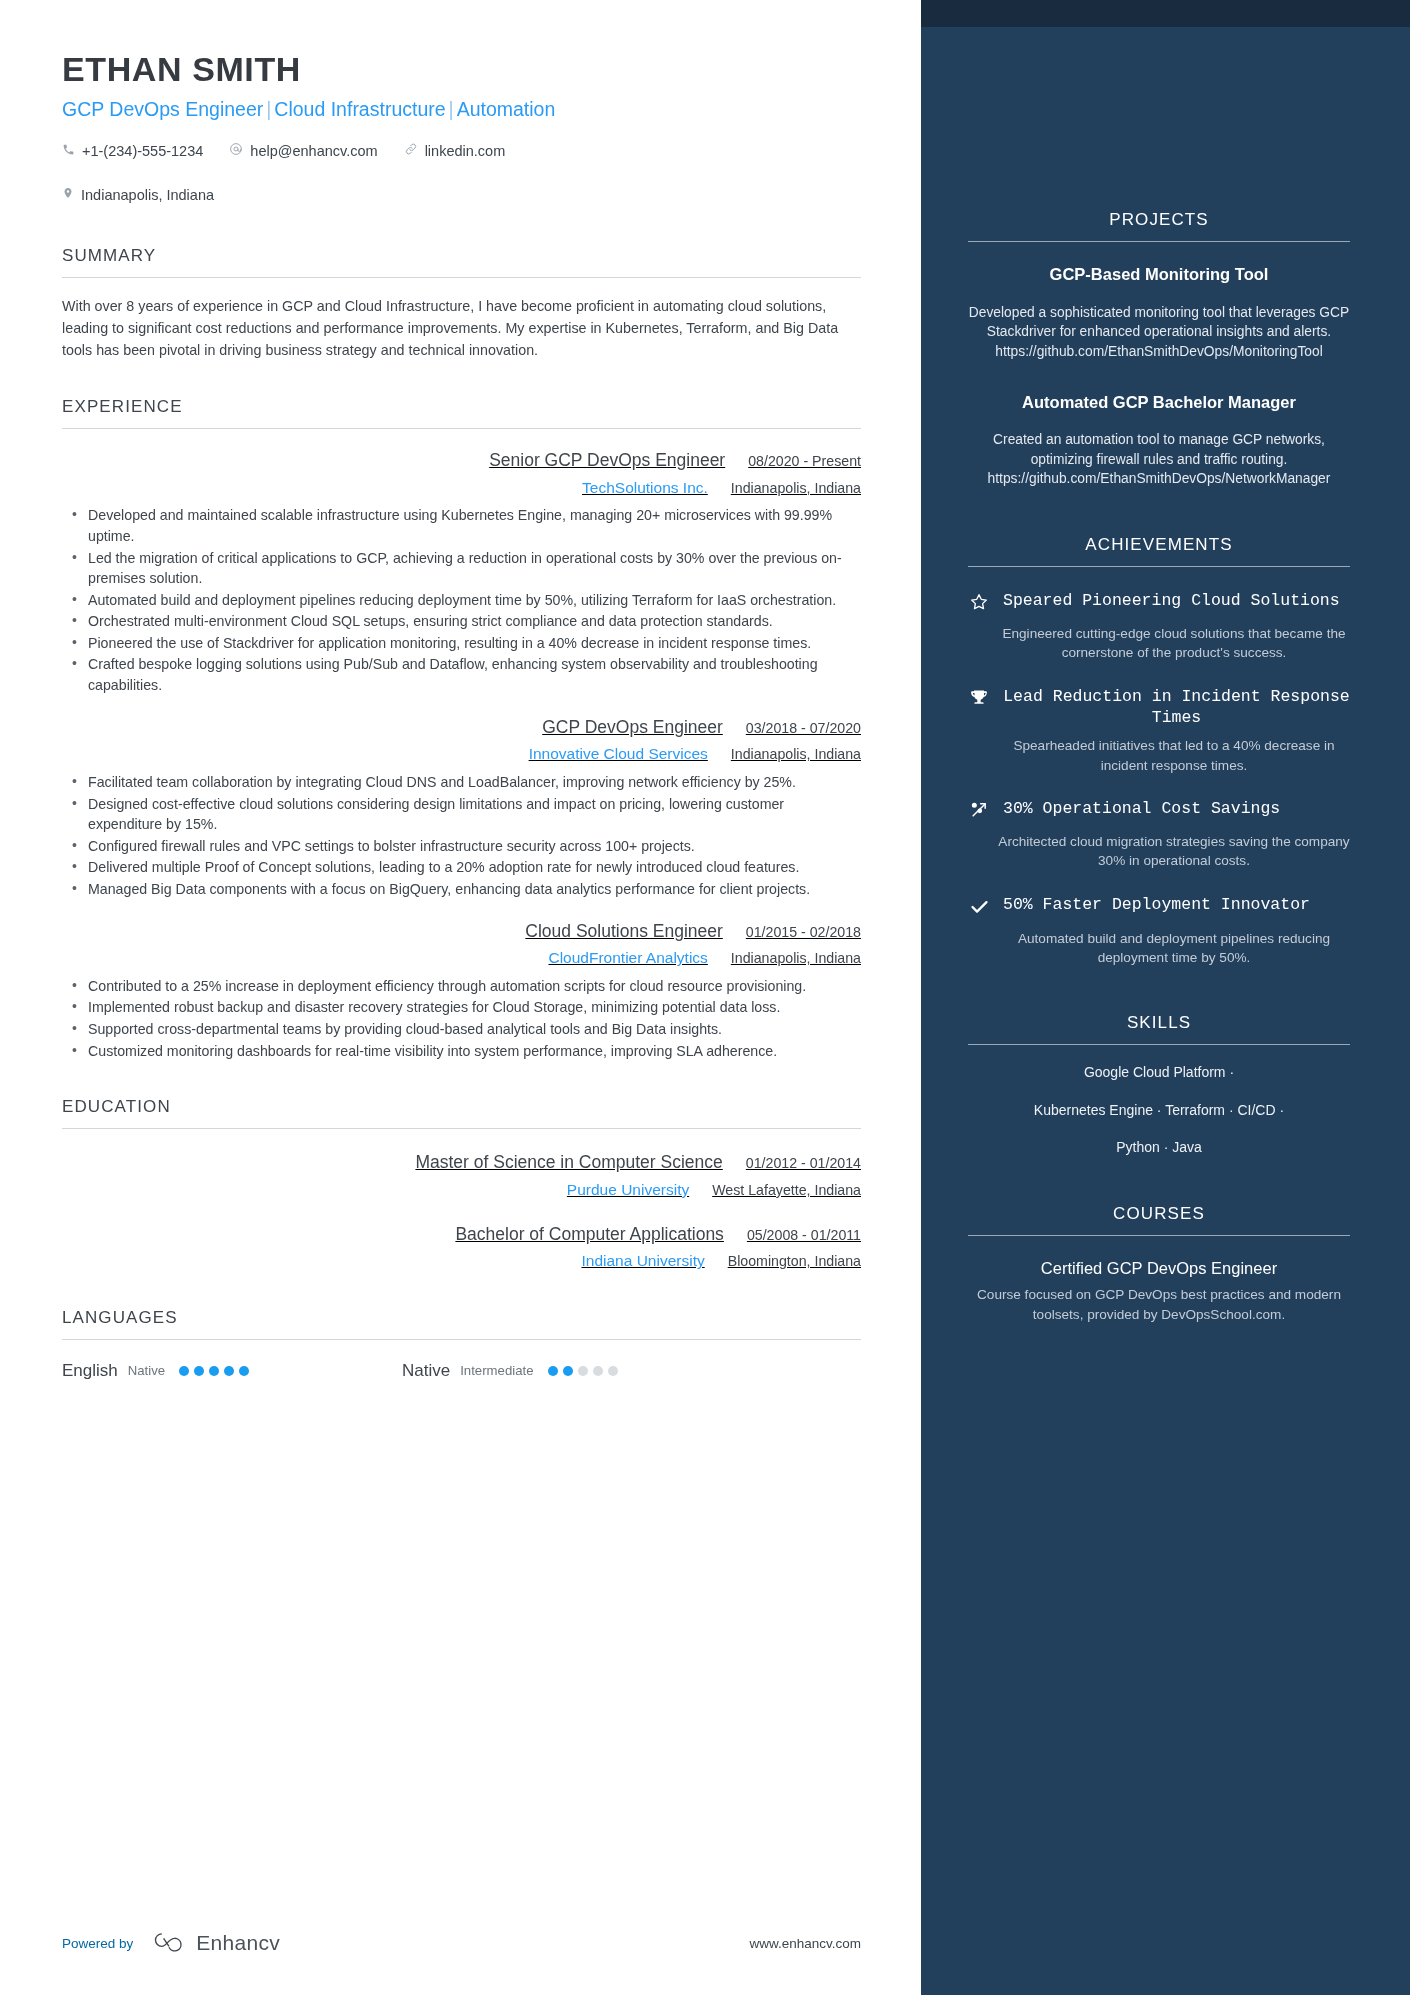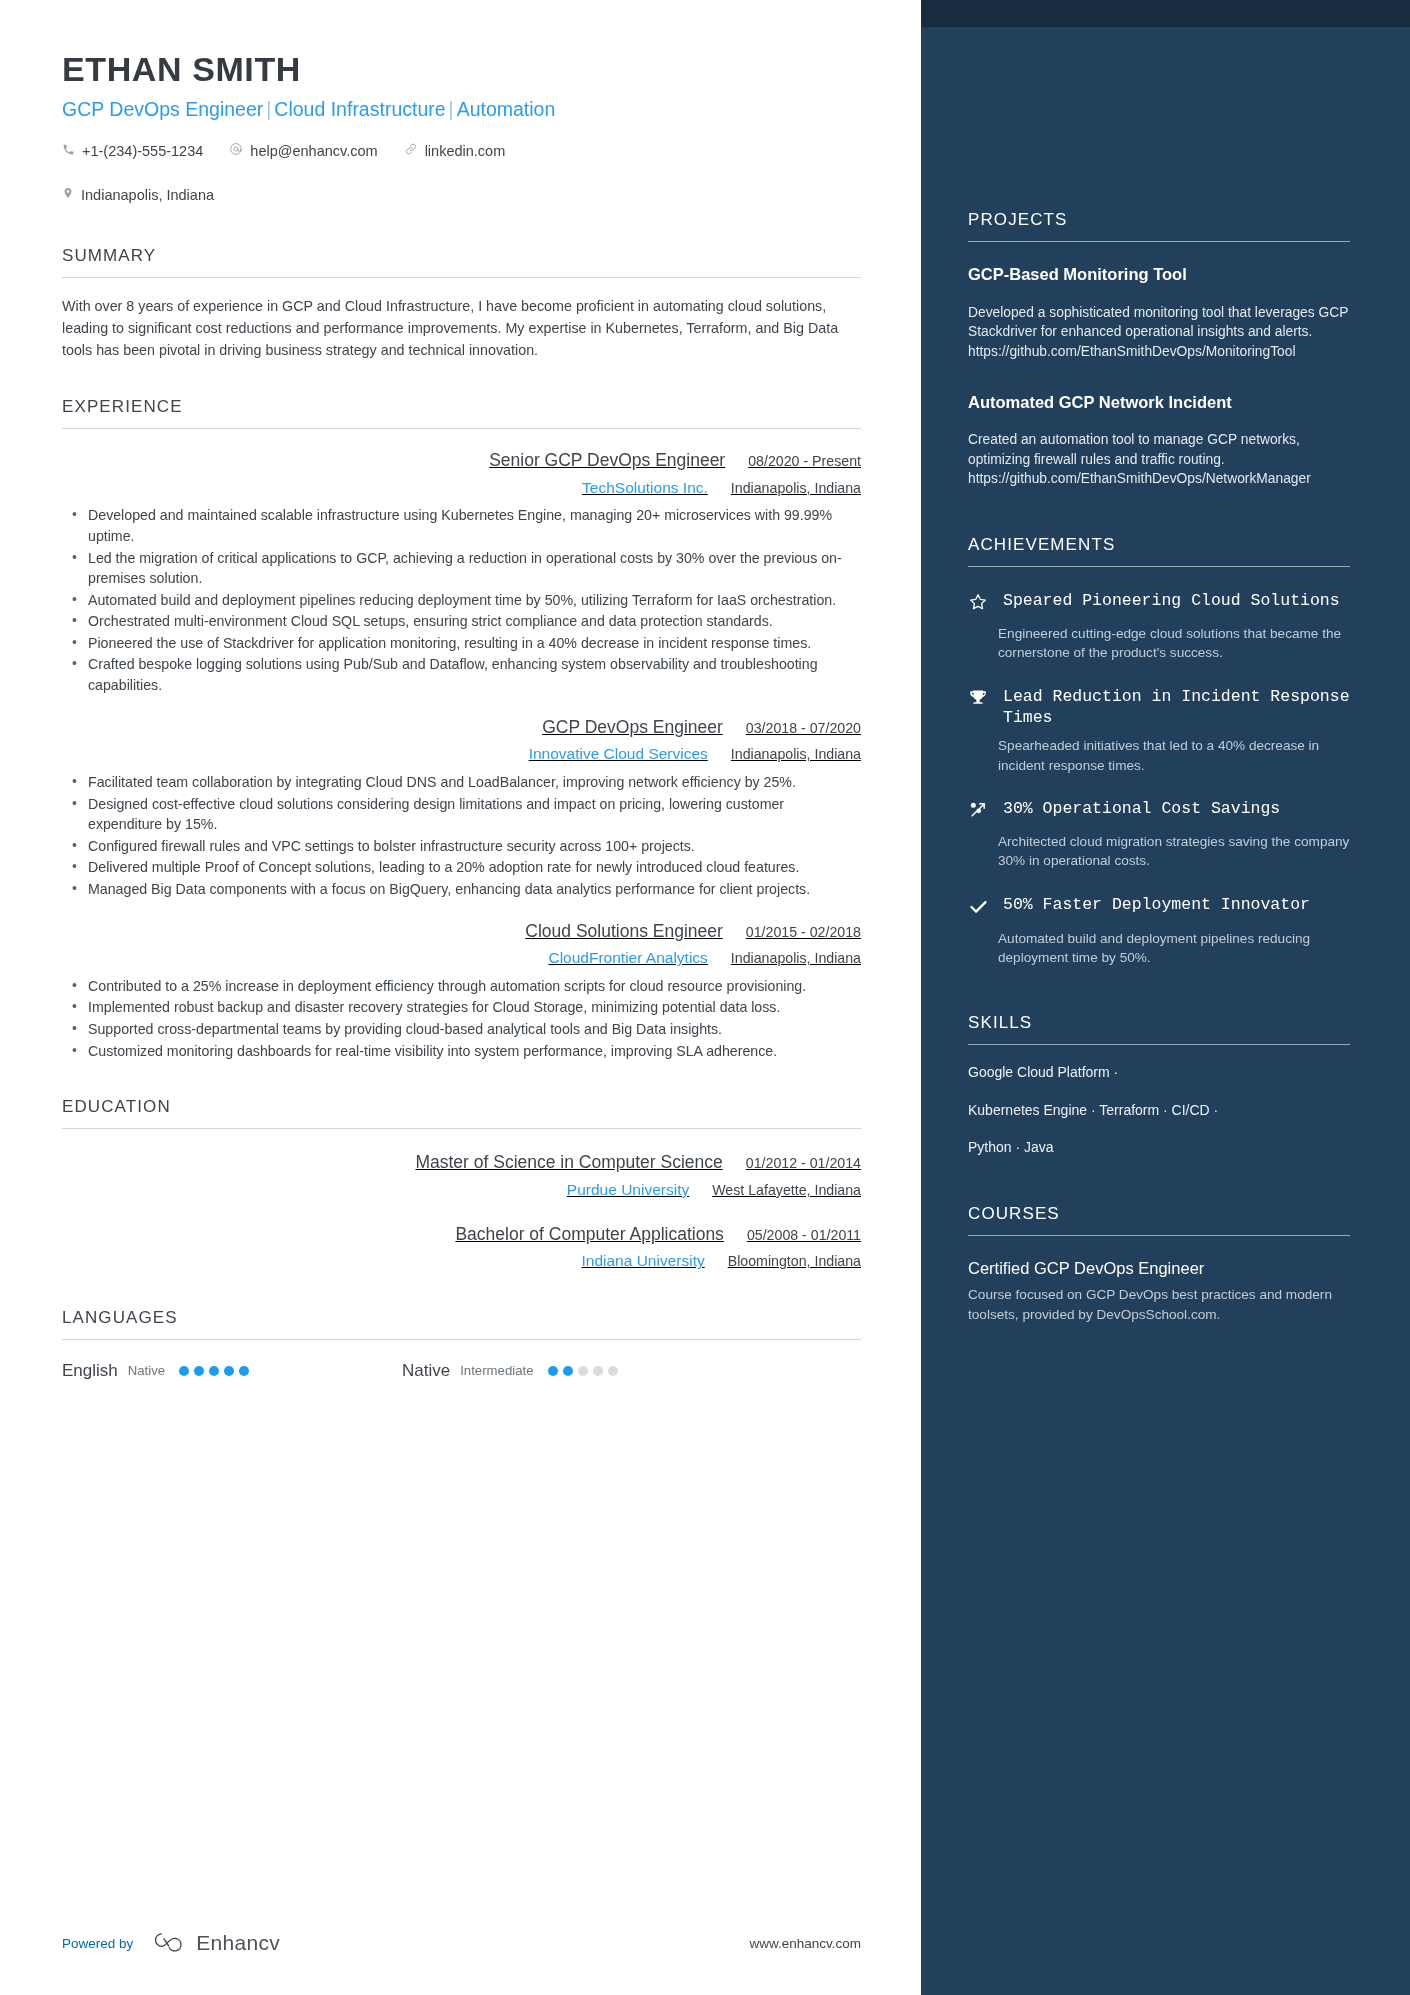--- a/index.html
+++ b/index.html
@@ -55,21 +55,21 @@
   .dot { width: 10px; height: 10px; border-radius: 50%; background: #d9dcdf; }
   .dot.on { background: #1a9cf0; }
 
   .footer { position: absolute; left: 62px; right: 60px; bottom: 38px; display: flex; align-items: center; }
   .powered { font-size: 13.5px; color: #0369a1; }
   .logo-mark { margin-left: 18px; display: flex; align-items: center; gap: 9px; }
   .logo-word { font-size: 21px; color: #4b5258; letter-spacing: 0.3px; }
   .site { margin-left: auto; font-size: 13.5px; color: #3E454C; }
 
   
-  .right { width: 489px; background: #223F5C; color: #ffffff; padding: 0 60px 0 47px; position: relative; }
+  .right { width: 489px; background: #223F5C; color: #ffffff; padding: 0 60px 0 47px; position: relative; text-align: center; }
   .right-topbar { position: absolute; top: 0; left: 0; right: 0; height: 27px; background: #192B3E; }
   .right-inner { padding-top: 210px; }
 
   .sb-title { font-size: 17px; letter-spacing: 1.1px; color: #ffffff; }
   .sb-rule { height: 1px; background: rgba(255,255,255,0.55); margin-top: 11px; }
   .sb-section { margin-top: 46px; }
   .sb-section.first { margin-top: 0; }
 
   .proj { margin-top: 22px; }
   .proj-title { font-size: 16.5px; font-weight: bold; line-height: 1.32; color: #ffffff; }
@@ -279,21 +279,21 @@
     <div class="right-inner">
 
       <div class="sb-section first">
         <div class="sb-title">PROJECTS</div>
         <div class="sb-rule"></div>
         <div class="proj">
           <div class="proj-title">GCP-Based Monitoring Tool</div>
           <div class="proj-desc">Developed a sophisticated monitoring tool that leverages GCP Stackdriver for enhanced operational insights and alerts. https://github.com/EthanSmithDevOps/MonitoringTool</div>
         </div>
         <div class="proj" style="margin-top:30px">
-          <div class="proj-title">Automated GCP Network Incident</div>
+          <div class="proj-title">Automated GCP Bachelor Manager</div>
           <div class="proj-desc">Created an automation tool to manage GCP networks, optimizing firewall rules and traffic routing. https://github.com/EthanSmithDevOps/NetworkManager</div>
         </div>
       </div>
 
       <div class="sb-section">
         <div class="sb-title">ACHIEVEMENTS</div>
         <div class="sb-rule"></div>
 
         <div>
           <div class="ach">

